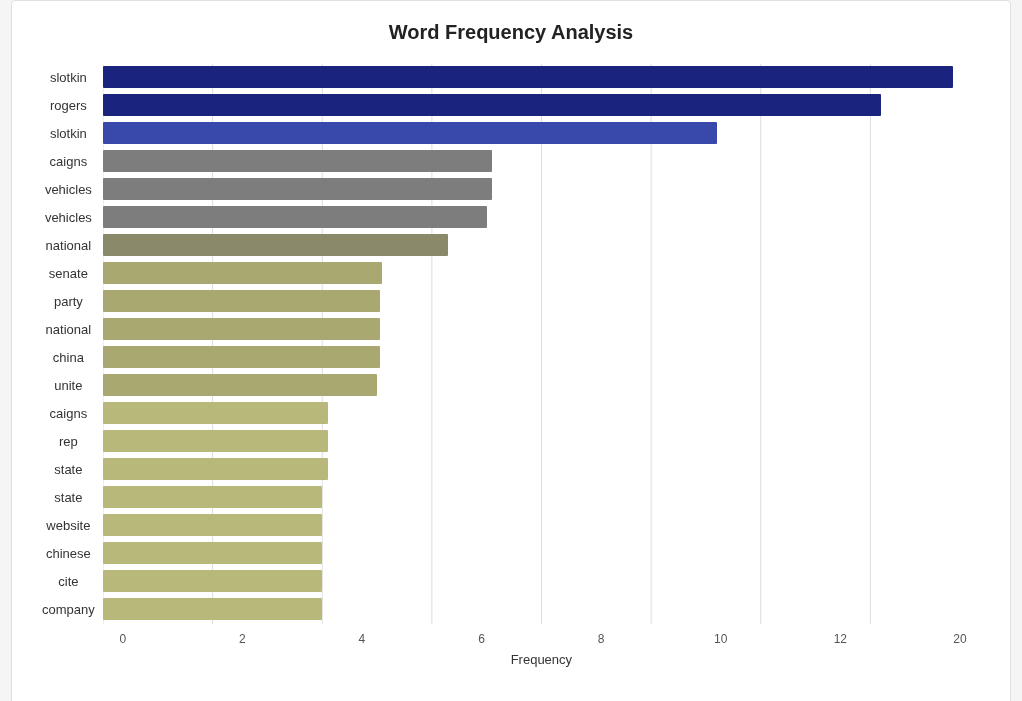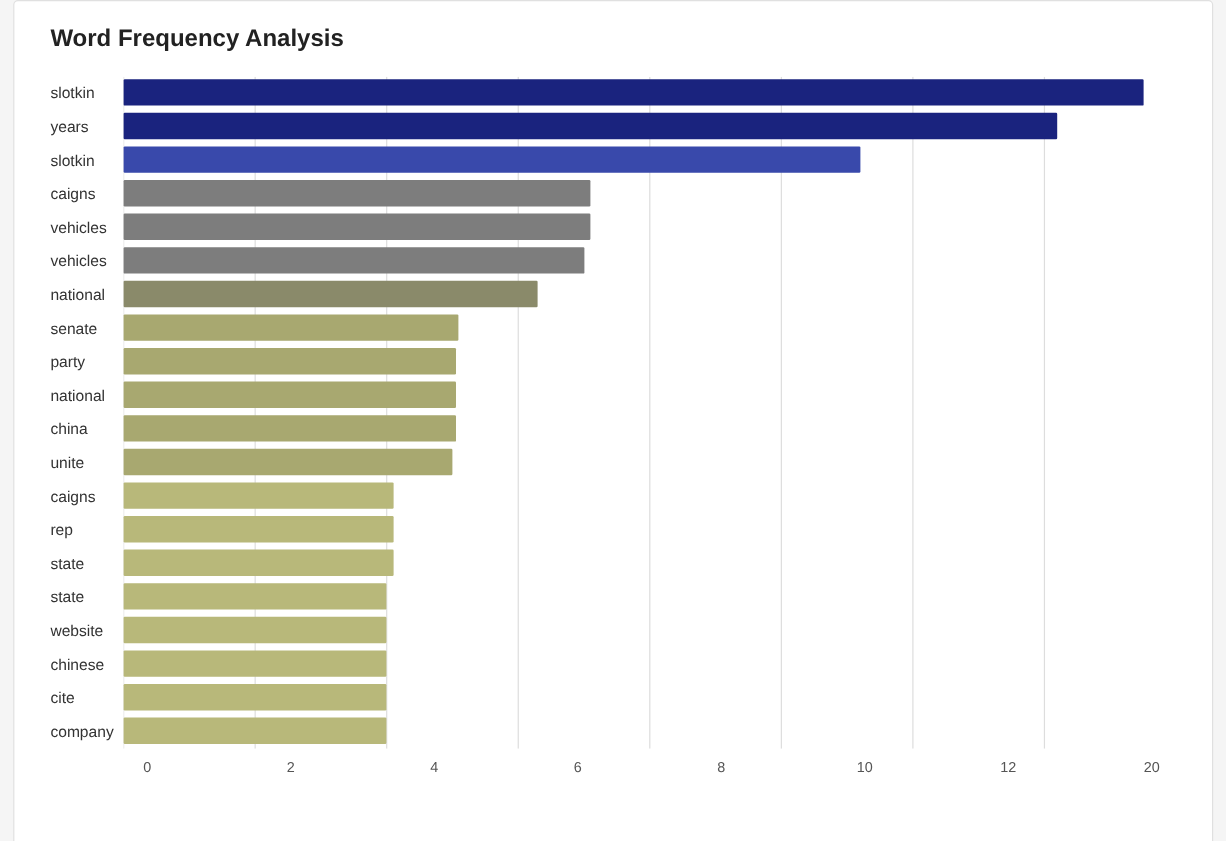--- a/index.html
+++ b/index.html
@@ -13,35 +13,35 @@
     }
     .chart-container {
       background: #fff;
       border: 1px solid #e0e0e0;
       border-radius: 4px;
       width: 1000px;
       padding: 20px 30px 60px 30px;
       position: relative;
     }
     .chart-title {
-      text-align: left;
+      text-align: center;
       font-size: 20px;
       font-weight: bold;
       margin-bottom: 20px;
       color: #222;
     }
     .chart-area {
       display: flex;
       flex-direction: row;
       position: relative;
     }
     .y-labels {
       display: flex;
       flex-direction: column;
-      align-items: flex-start;
+      align-items: center;
       margin-right: 8px;
       padding-top: 0px;
     }
     .y-label {
       height: 26px;
       display: flex;
       align-items: center;
       font-size: 13px;
       color: #333;
       margin-bottom: 2px;
@@ -93,21 +93,21 @@
     }
   </style>
 </head>
 <body>
 
 <div class="chart-container">
   <div class="chart-title">Word Frequency Analysis</div>
   <div class="chart-area">
     <div class="y-labels" id="y-labels">
         <div class="y-label">slotkin</div>
-        <div class="y-label">years</div>
+        <div class="y-label">rogers</div>
         <div class="y-label">slotkin</div>
         <div class="y-label">caigns</div>
         <div class="y-label">vehicles</div>
         <div class="y-label">vehicles</div>
         <div class="y-label">national</div>
         <div class="y-label">senate</div>
         <div class="y-label">party</div>
         <div class="y-label">national</div>
         <div class="y-label">china</div>
         <div class="y-label">unite</div>
@@ -196,15 +196,16 @@
       <div class="x-axis" id="x-axis">
           <div class="x-tick">0</div>
           <div class="x-tick">2</div>
           <div class="x-tick">4</div>
           <div class="x-tick">6</div>
           <div class="x-tick">8</div>
           <div class="x-tick">10</div>
           <div class="x-tick">12</div>
           <div class="x-tick">20</div>
         </div>
+      <div class="x-label">Frequency</div>
     </div>
   </div>
 </div>
 
 </body></html>

